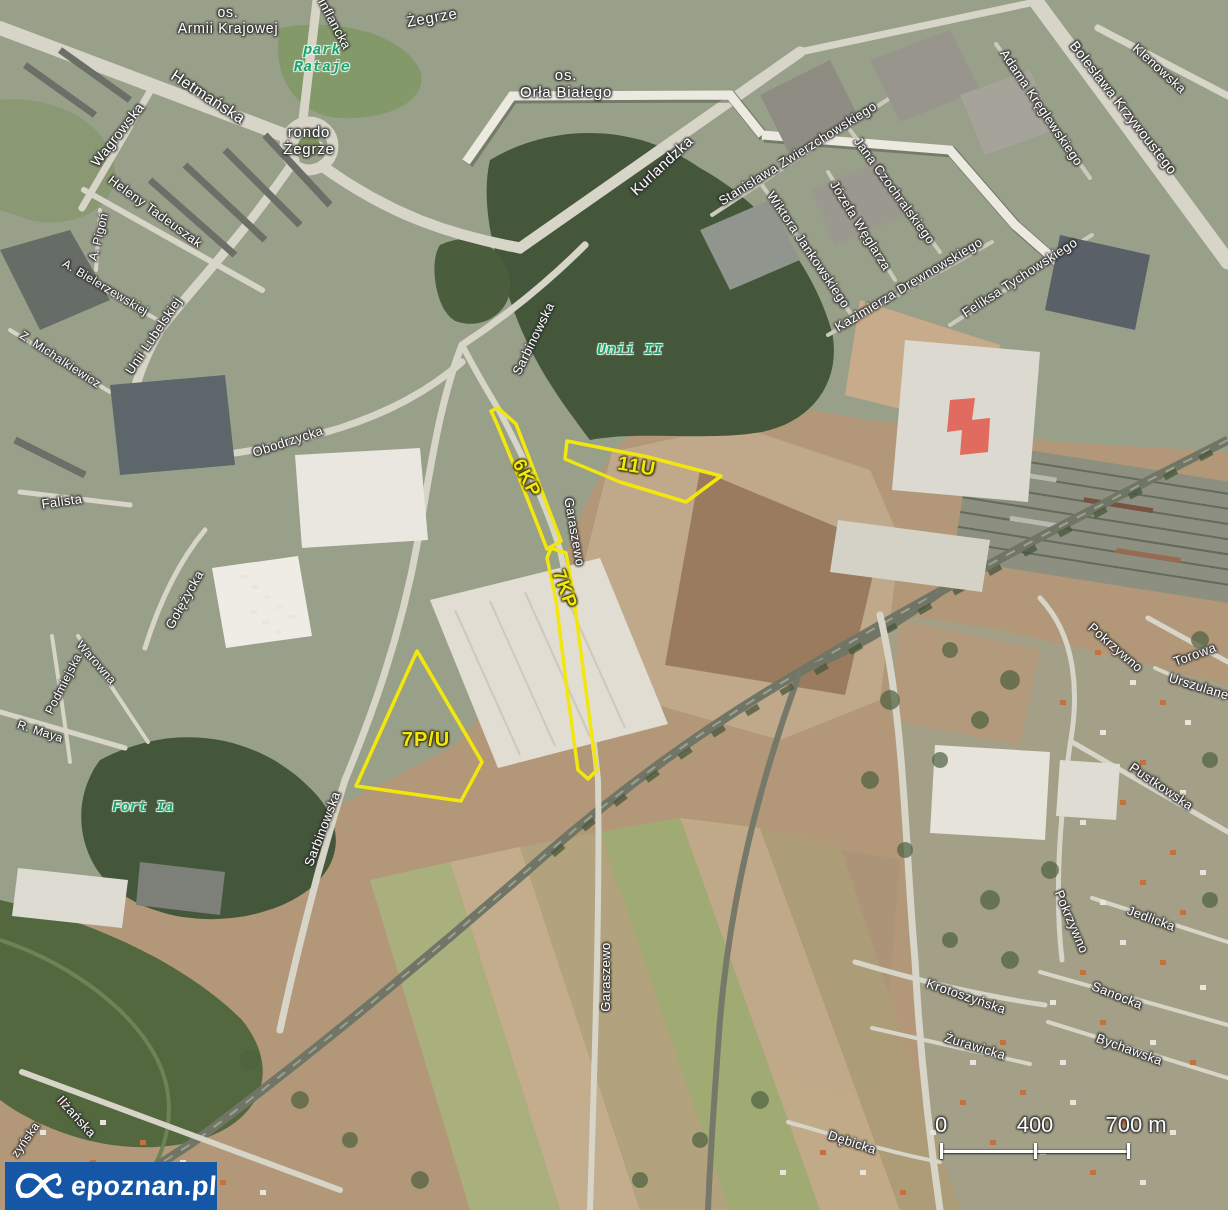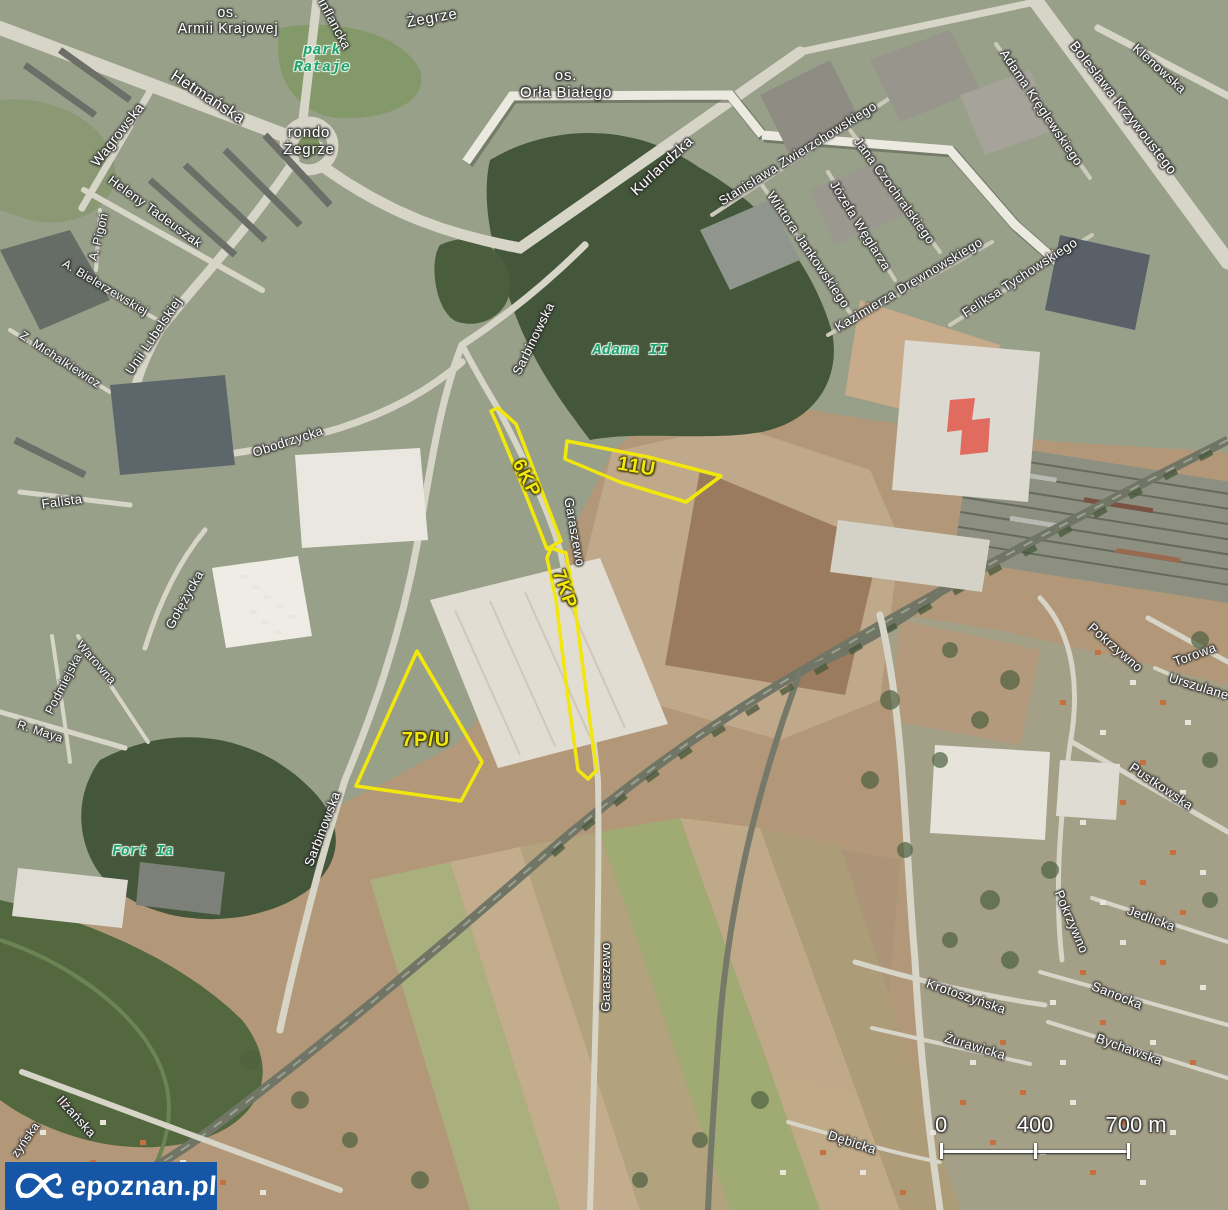--- a/index.html
+++ b/index.html
@@ -307,22 +307,22 @@
 <div id="labels">
       <div class="map-label district" style="left: 228px; top: 21px; font-size: 14px; --r: 0deg;">os.
 Armii Krajowej</div>
       <div class="map-label district" style="left: 432px; top: 18px; font-size: 15px; --r: -10deg;">Żegrze</div>
       <div class="map-label district" style="left: 566px; top: 84px; font-size: 15px; --r: 0deg;">os.
 Orła Białego</div>
       <div class="map-label district" style="left: 309px; top: 141px; font-size: 15px; --r: 0deg;">rondo
 Żegrze</div>
       <div class="map-label green" style="left: 322px; top: 60px; font-size: 15px; --r: 0deg;">park
 Rataje</div>
-      <div class="map-label green" style="left: 630px; top: 351px; font-size: 15px; --r: 0deg;">Adama II</div>
-      <div class="map-label green" style="left: 143px; top: 852px; font-size: 14px; --r: 0deg;">Fort Ia</div>
+      <div class="map-label green" style="left: 630px; top: 351px; font-size: 15px; --r: 0deg;">Unii II</div>
+      <div class="map-label green" style="left: 143px; top: 808px; font-size: 14px; --r: 0deg;">Fort Ia</div>
       <div class="map-label street" style="left: 208px; top: 97px; font-size: 16px; --r: 33deg;">Hetmańska</div>
       <div class="map-label street" style="left: 118px; top: 135px; font-size: 14px; --r: -52deg;">Wagrowska</div>
       <div class="map-label street" style="left: 334px; top: 24px; font-size: 13px; --r: 62deg;">Inflancka</div>
       <div class="map-label street" style="left: 662px; top: 166px; font-size: 15px; --r: -43deg;">Kurlandzka</div>
       <div class="map-label street" style="left: 155px; top: 212px; font-size: 13px; --r: 36deg;">Heleny Tadeuszak</div>
       <div class="map-label street" style="left: 99px; top: 237px; font-size: 12px; --r: -76deg;">A. Pigoń</div>
       <div class="map-label street" style="left: 105px; top: 288px; font-size: 12px; --r: 31deg;">A. Bielerzewskiej</div>
       <div class="map-label street" style="left: 60px; top: 360px; font-size: 12px; --r: 33deg;">Z. Michalkiewicz</div>
       <div class="map-label street" style="left: 154px; top: 336px; font-size: 13px; --r: -56deg;">Unii Lubelskiej</div>
       <div class="map-label street" style="left: 288px; top: 442px; font-size: 13px; --r: -18deg;">Obodrzycka</div>

